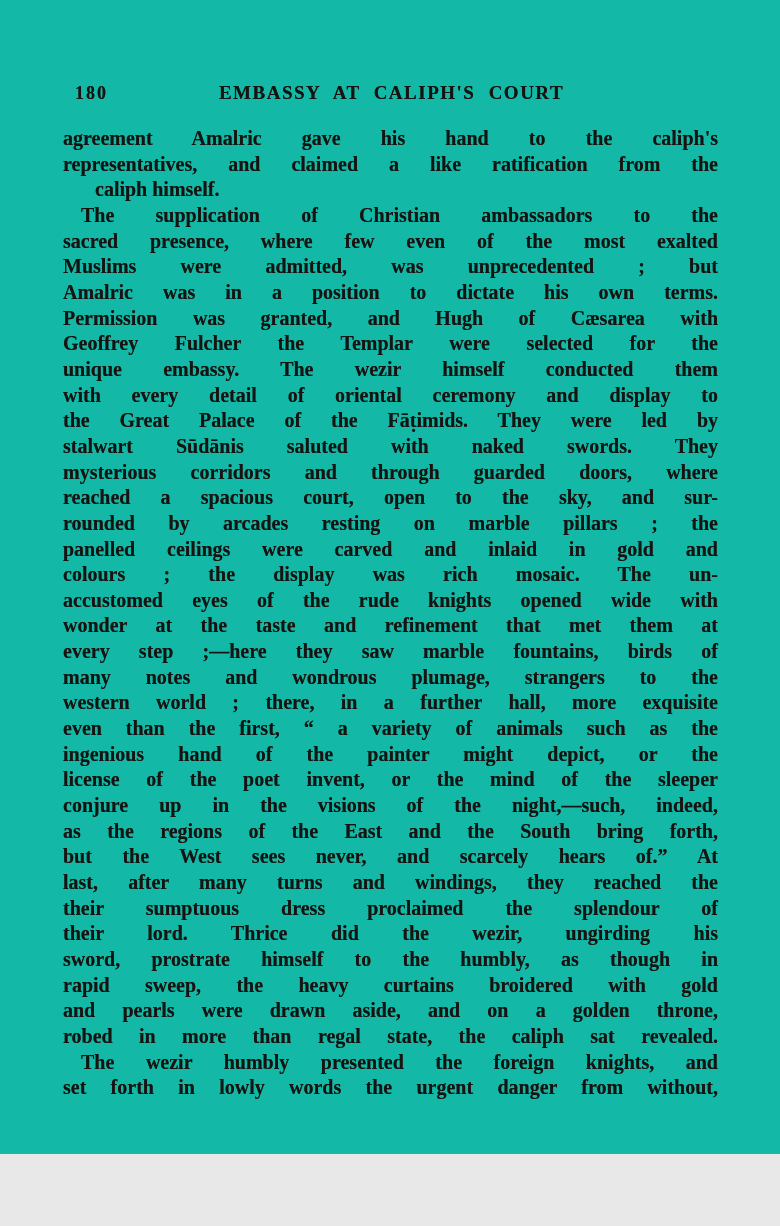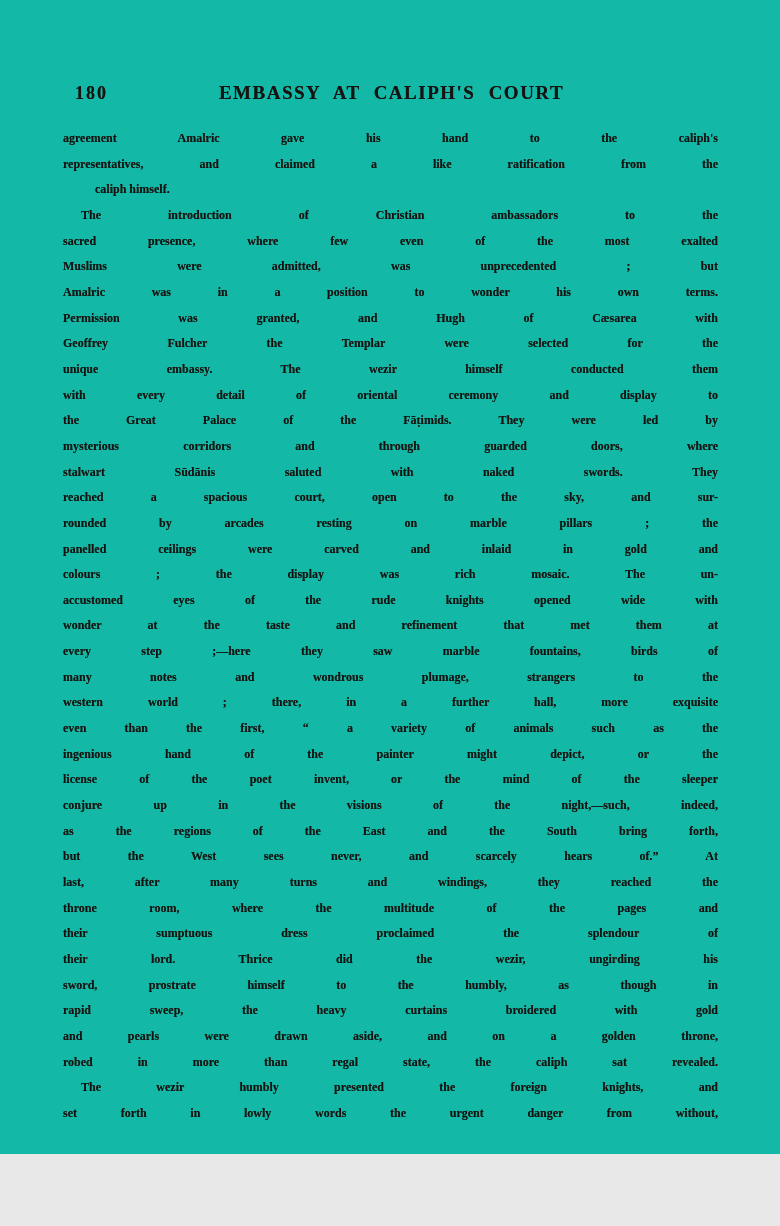--- a/index.html
+++ b/index.html
@@ -37,21 +37,21 @@
     font-size: 18px;
     font-weight: bold;
     letter-spacing: 2px;
     text-align: left;
   }
   .text-block {
     position: absolute;
     top: 126px;
     left: 63px;
     right: 62px;
-    font-size: 12px;
+    font-size: 20px;
     line-height: 25.65px;
     font-weight: bold;
     text-shadow: 0 0 0.5px rgba(25,20,12,0.6);
   }
   .line {
     text-align: justify;
     text-align-last: justify;
     white-space: normal;
   }
   .line.lastline {
@@ -67,48 +67,47 @@
 
 <div class="page">
   <div class="running-head">
     <span class="page-number">180</span>
     <span>EMBASSY AT CALIPH'S COURT</span>
   </div>
   <div class="text-block">
       <div class="line">agreement Amalric gave his hand to the caliph's</div>
       <div class="line">representatives, and claimed a like ratification from the</div>
       <div class="line lastline">caliph himself.</div>
-      <div class="line indent">The introduction of Christian ambassadors to the</div>
+      <div class="line indent">The supplication of Christian ambassadors to the</div>
       <div class="line">sacred presence, where few even of the most exalted</div>
       <div class="line">Muslims were admitted, was unprecedented ; but</div>
-      <div class="line">Amalric was in a position to wonder his own terms.</div>
+      <div class="line">Amalric was in a position to dictate his own terms.</div>
       <div class="line">Permission was granted, and Hugh of Cæsarea with</div>
       <div class="line">Geoffrey Fulcher the Templar were selected for the</div>
       <div class="line">unique embassy.  The wezir himself conducted them</div>
       <div class="line">with every detail of oriental ceremony and display to</div>
       <div class="line">the Great Palace of the Fāṭimids.  They were led by</div>
+      <div class="line">stalwart Sūdānis saluted with naked swords.  They</div>
       <div class="line">mysterious corridors and through guarded doors, where</div>
-      <div class="line">stalwart Sūdānis saluted with naked swords.  They</div>
       <div class="line">reached a spacious court, open to the sky, and sur-</div>
       <div class="line">rounded by arcades resting on marble pillars ; the</div>
       <div class="line">panelled ceilings were carved and inlaid in gold and</div>
       <div class="line">colours ; the display was rich mosaic.  The un-</div>
       <div class="line">accustomed eyes of the rude knights opened wide with</div>
       <div class="line">wonder at the taste and refinement that met them at</div>
       <div class="line">every step ;—here they saw marble fountains, birds of</div>
       <div class="line">many notes and wondrous plumage, strangers to the</div>
       <div class="line">western world ; there, in a further hall, more exquisite</div>
       <div class="line">even than the first, “ a variety of animals such as the</div>
       <div class="line">ingenious hand of the painter might depict, or the</div>
       <div class="line">license of the poet invent, or the mind of the sleeper</div>
       <div class="line">conjure up in the visions of the night,—such, indeed,</div>
       <div class="line">as the regions of the East and the South bring forth,</div>
       <div class="line">but the West sees never, and scarcely hears of.”  At</div>
       <div class="line">last, after many turns and windings, they reached the</div>
-      <div class="line">throne room, where the multitude of the pages and</div>
       <div class="line">their sumptuous dress proclaimed the splendour of</div>
       <div class="line">their lord.  Thrice did the wezir, ungirding his</div>
       <div class="line">sword, prostrate himself to the humbly, as though in</div>
       <div class="line">rapid sweep, the heavy curtains broidered with gold</div>
       <div class="line">and pearls were drawn aside, and on a golden throne,</div>
       <div class="line">robed in more than regal state, the caliph sat revealed.</div>
       <div class="line indent">The wezir humbly presented the foreign knights, and</div>
       <div class="line">set forth in lowly words the urgent danger from without,</div>
     </div>
 </div>

